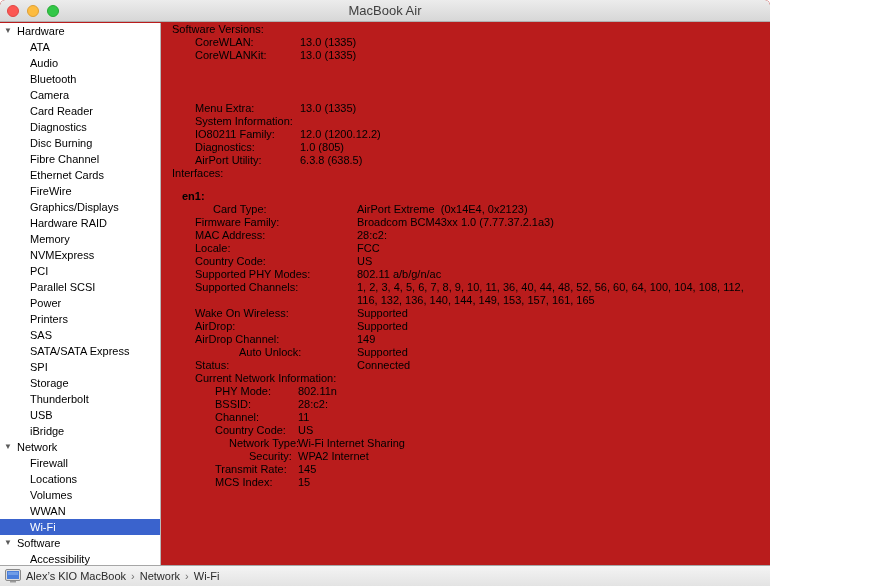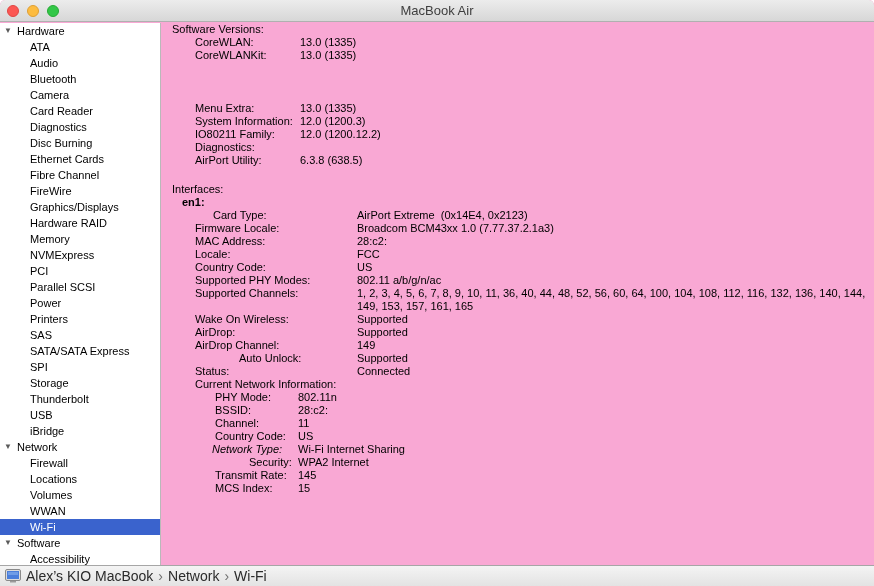--- a/index.html
+++ b/index.html
@@ -1,20 +1,20 @@
 <!DOCTYPE html>
 <html style="--selection: #3a63cd; --tl-red: #fc5753; --tl-yellow: #fdbc40; --tl-green: #33c748;"><head>
 <meta charset="utf-8">
 <style>
   html, body { margin: 0; padding: 0; background: #ffffff; }
   * { box-sizing: border-box; }
   .window {
     position: relative;
-    width: 874px; height: 586px;
-    background: #f9a8d4;
+    width: 770px; height: 586px;
+    background: #b91c1c;
     font-family: "Liberation Sans", sans-serif;
     overflow: hidden;
     border-radius: 5px 5px 0 0;
     cursor: default;
     -webkit-user-select: none; user-select: none;
   }
   
   .titlebar {
     position: absolute; top: 0; left: 0; right: 0; height: 22px;
     background: linear-gradient(to bottom, #ececec, #d7d7d7);
@@ -45,21 +45,21 @@
   .crow { position: relative; line-height: 13px; padding-right: 8px; min-height: 13px; }
   .crow .lbl { position: absolute; top: 0; white-space: nowrap; }
   .crow .val { white-space: pre-wrap; display: block; }
   .crow.bold { font-weight: bold; }
   
   .statusbar {
     position: absolute; left: 0; right: 0; bottom: 0; height: 21px;
     border-top: 1px solid #a6a6a6;
     background: linear-gradient(to bottom, #f4f4f4, #e3e3e3);
     display: flex; align-items: center;
-    padding-left: 5px; font-size: 14px; color: #2b2b2b; white-space: nowrap;
+    padding-left: 5px; font-size: 11px; color: #2b2b2b; white-space: nowrap;
   }
   .statusbar svg { margin-right: 5px; flex: none; }
   .bc-sep { color: #707070; margin: 0 5px; }
 </style>
 </head>
 <body>
 
 <div class="window">
 
   <div class="titlebar">
@@ -74,22 +74,22 @@
   <div class="wbody">
     <div class="sidebar" id="sidebar">
         <div class="sb-row sb-section"><span class="sb-tri">▼</span><span>Hardware</span></div>
         <div class="sb-row sb-item"><span>ATA</span></div>
         <div class="sb-row sb-item"><span>Audio</span></div>
         <div class="sb-row sb-item"><span>Bluetooth</span></div>
         <div class="sb-row sb-item"><span>Camera</span></div>
         <div class="sb-row sb-item"><span>Card Reader</span></div>
         <div class="sb-row sb-item"><span>Diagnostics</span></div>
         <div class="sb-row sb-item"><span>Disc Burning</span></div>
+        <div class="sb-row sb-item"><span>Fibre Channel</span></div>
         <div class="sb-row sb-item"><span>Ethernet Cards</span></div>
-        <div class="sb-row sb-item"><span>Fibre Channel</span></div>
         <div class="sb-row sb-item"><span>FireWire</span></div>
         <div class="sb-row sb-item"><span>Graphics/Displays</span></div>
         <div class="sb-row sb-item"><span>Hardware RAID</span></div>
         <div class="sb-row sb-item"><span>Memory</span></div>
         <div class="sb-row sb-item"><span>NVMExpress</span></div>
         <div class="sb-row sb-item"><span>PCI</span></div>
         <div class="sb-row sb-item"><span>Parallel SCSI</span></div>
         <div class="sb-row sb-item"><span>Power</span></div>
         <div class="sb-row sb-item"><span>Printers</span></div>
         <div class="sb-row sb-item"><span>SAS</span></div>
@@ -117,41 +117,41 @@
         <div class="crow" style="padding-left: 139px;">
           <span class="lbl" style="left: 34px;">CoreWLANKit:</span>
           <span class="val">13.0 (1335)</span>
         </div>
         <div class="crow" style="padding-left: 139px; margin-top: 40px;">
           <span class="lbl" style="left: 34px;">Menu Extra:</span>
           <span class="val">13.0 (1335)</span>
         </div>
         <div class="crow" style="padding-left: 139px;">
           <span class="lbl" style="left: 34px;">System Information:</span>
-          <span class="val">12.0 (1200.3)</span>
         </div>
         <div class="crow" style="padding-left: 139px;">
           <span class="lbl" style="left: 34px;">IO80211 Family:</span>
           <span class="val">12.0 (1200.12.2)</span>
         </div>
         <div class="crow" style="padding-left: 139px;">
           <span class="lbl" style="left: 34px;">Diagnostics:</span>
+          <span class="val">1.0 (805)</span>
         </div>
         <div class="crow" style="padding-left: 139px;">
           <span class="lbl" style="left: 34px;">AirPort Utility:</span>
           <span class="val">6.3.8 (638.5)</span>
         </div>
-        <div class="crow" style="padding-left: 11px; margin-top: 16px;"><span>Interfaces:</span></div>
-        <div class="crow bold" style="padding-left: 21px;"><span>en1:</span></div>
+        <div class="crow" style="padding-left: 11px;"><span>Interfaces:</span></div>
+        <div class="crow bold" style="padding-left: 21px; margin-top: 10px;"><span>en1:</span></div>
         <div class="crow" style="padding-left: 196px;">
           <span class="lbl" style="left: 52px;">Card Type:</span>
           <span class="val">AirPort Extreme  (0x14E4, 0x2123)</span>
         </div>
         <div class="crow" style="padding-left: 196px;">
-          <span class="lbl" style="left: 34px;">Firmware Locale:</span>
+          <span class="lbl" style="left: 34px;">Firmware Family:</span>
           <span class="val">Broadcom BCM43xx 1.0 (7.77.37.2.1a3)</span>
         </div>
         <div class="crow" style="padding-left: 196px;">
           <span class="lbl" style="left: 34px;">MAC Address:</span>
           <span class="val">28:c2:</span>
         </div>
         <div class="crow" style="padding-left: 196px;">
           <span class="lbl" style="left: 34px;">Locale:</span>
           <span class="val">FCC</span>
         </div>
@@ -198,21 +198,21 @@
         </div>
         <div class="crow" style="padding-left: 137px;">
           <span class="lbl" style="left: 54px;">Channel:</span>
           <span class="val">11</span>
         </div>
         <div class="crow" style="padding-left: 137px;">
           <span class="lbl" style="left: 54px;">Country Code:</span>
           <span class="val">US</span>
         </div>
         <div class="crow" style="padding-left: 137px;">
-          <span class="lbl" style="left: 51px; font-style: italic;">Network Type:</span>
+          <span class="lbl" style="left: 68px;">Network Type:</span>
           <span class="val">Wi-Fi Internet Sharing</span>
         </div>
         <div class="crow" style="padding-left: 137px;">
           <span class="lbl" style="left: 54px; margin-left: 34px;">Security:</span>
           <span class="val">WPA2 Internet</span>
         </div>
         <div class="crow" style="padding-left: 137px;">
           <span class="lbl" style="left: 54px;">Transmit Rate:</span>
           <span class="val">145</span>
         </div>

